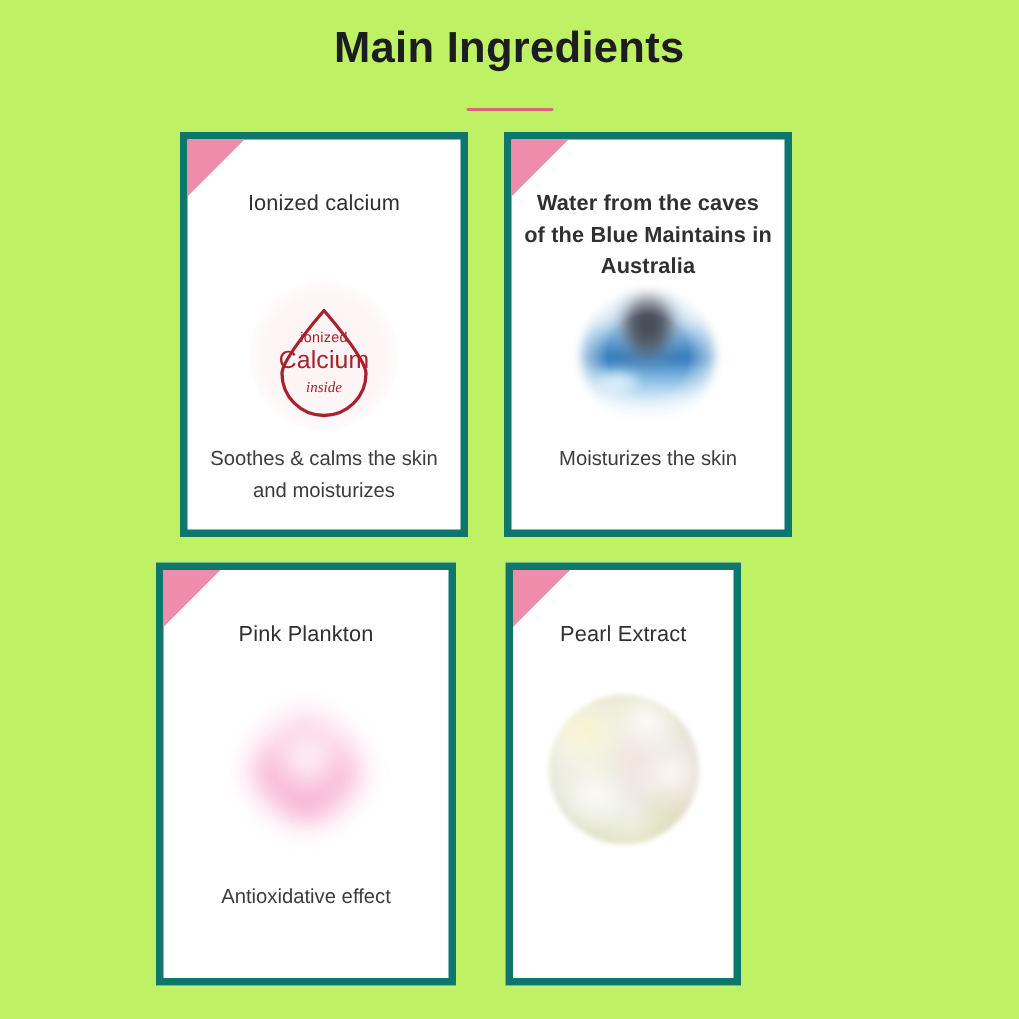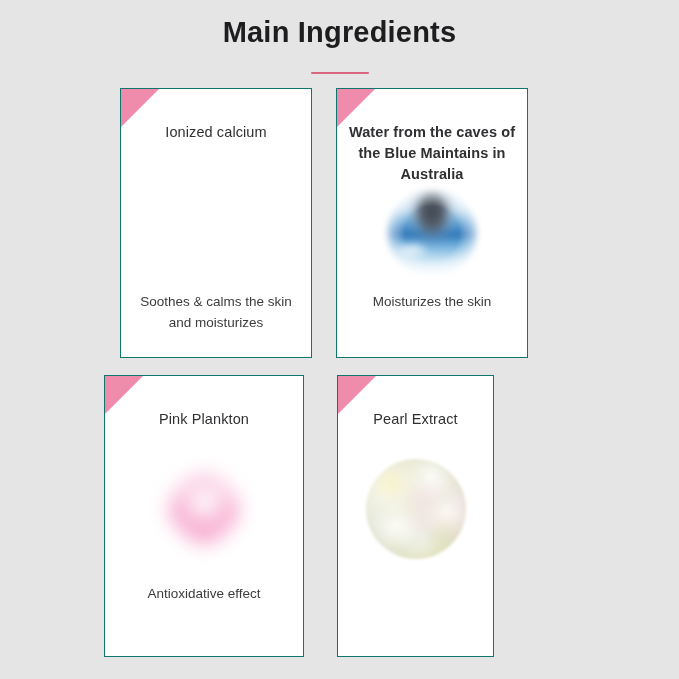--- a/index.html
+++ b/index.html
@@ -15,21 +15,21 @@
     font-family: "Liberation Sans", sans-serif;
     color: #3a3a3a;
     position: relative;
   }
 
   .page {
     position: absolute;
     left: 0; top: 0;
     width: 679px;
     height: 679px;
-    background: #e5e5e5;
+    background: #bef264;
   }
 
   
   .header {
     position: absolute;
     left: 0;
     top: 14px;
     width: 679px;
     text-align: center;
   }
@@ -55,21 +55,21 @@
     position: absolute;
     left: 0;
     top: 0;
     width: 679px;
     height: 679px;
   }
 
   .card {
     position: absolute;
     background: #ffffff;
-    border: 1px solid #0f766e;
+    border: 5px solid #0f766e;
     box-sizing: border-box;
     overflow: hidden;
     padding-left: 40px;
   }
   
   .card-1 { left: 120px; top: 88px;  width: 192px; height: 270px; }
   .card-2 { left: 336px; top: 88px;  width: 192px; height: 270px; }
   
   .card-3 { left: 104px; top: 375px; width: 200px; height: 282px; }
   .card-4 { left: 337px; top: 375px; width: 157px; height: 282px; }
@@ -264,20 +264,30 @@
     <div class="title-divider"></div>
   </div>
 
   <div class="grid">
 
     <div class="card card-1">
       <div class="corner-flag"></div>
 
       <div class="card-title">Ionized calcium</div>
 
+      <div class="card-media">
+        <div class="calcium-wrap">
+          <svg class="calcium-svg" width="100" height="100" viewBox="0 0 100 100">
+            <path d="M50 20 C 50 20, 78 52, 78 62 A 28 28 0 0 1 22 62 C 22 52, 50 20, 50 20 Z" fill="none" stroke="#a8202c" stroke-width="2.2" stroke-linejoin="round"></path>
+          </svg>
+          <div class="calcium-text cal-top">ionized</div>
+          <div class="calcium-text cal-mid">Calcium</div>
+          <div class="calcium-text cal-bot">inside</div>
+        </div>
+      </div>
 
       <div class="card-desc">Soothes &amp; calms the skin and moisturizes</div>
     </div>
 
     <div class="card card-2">
       <div class="corner-flag"></div>
 
       <div class="card-title">Water from the caves of the Blue Maintains in Australia</div>
 
       <div class="card-media">

